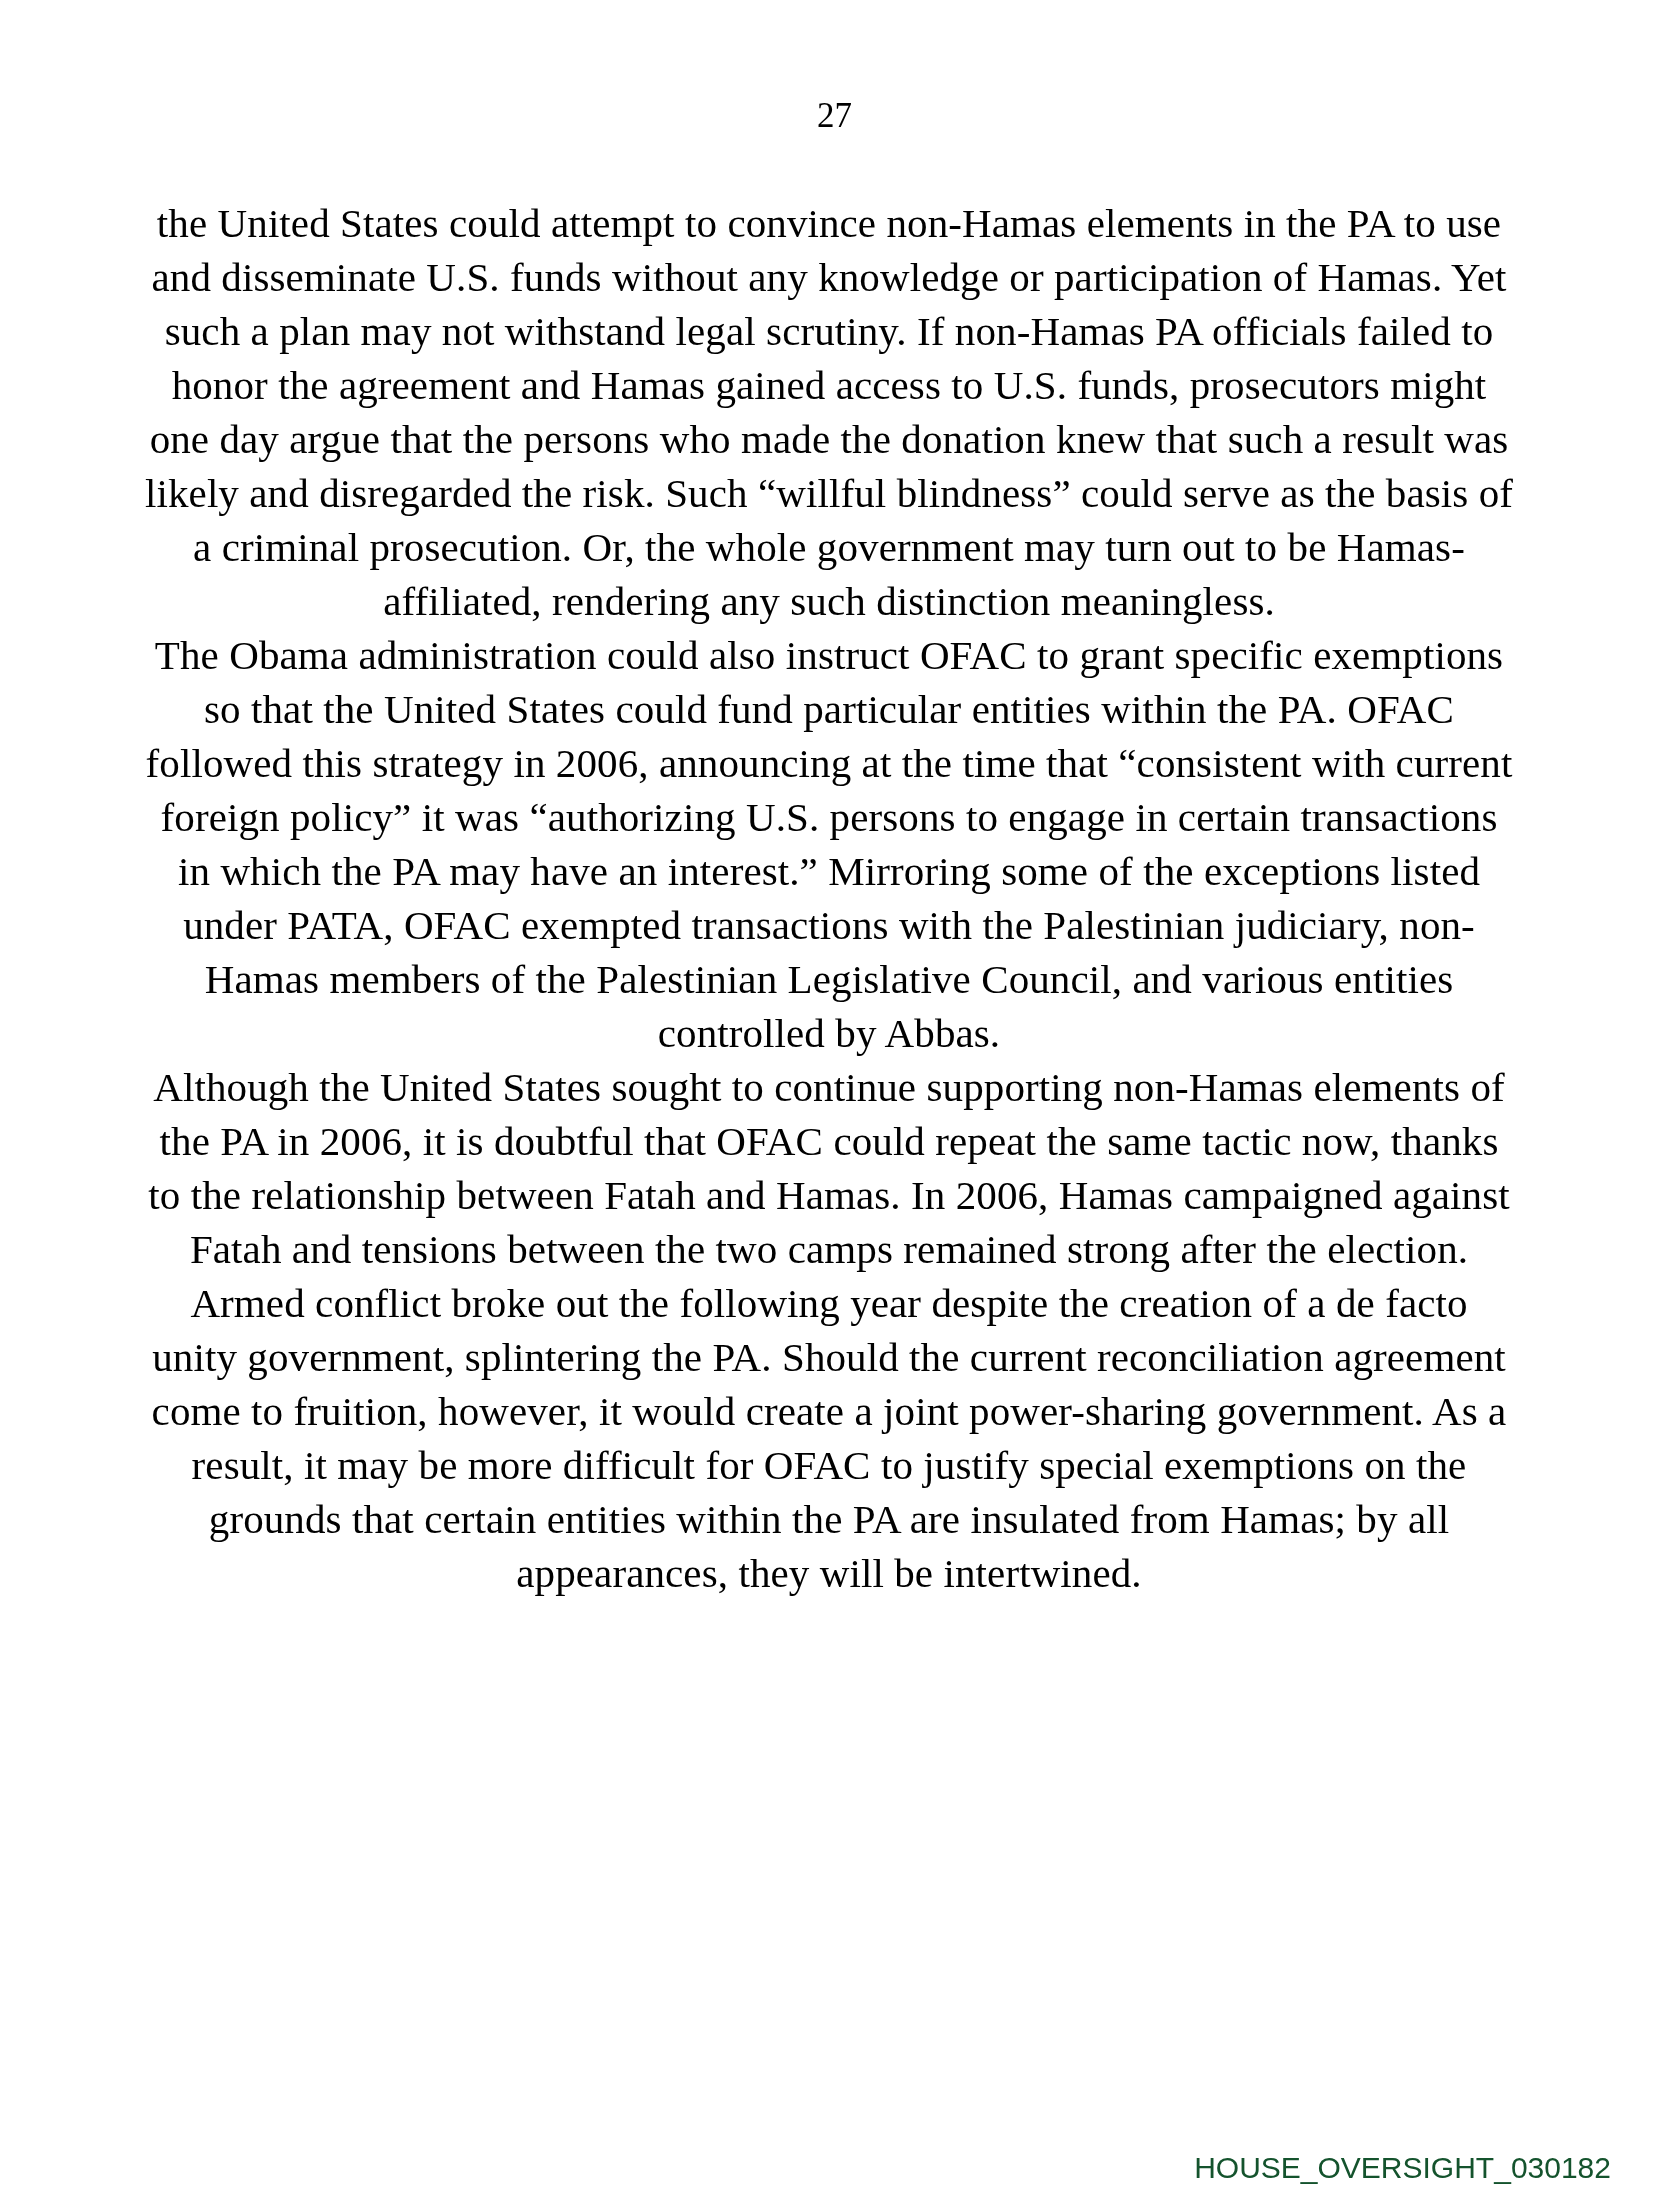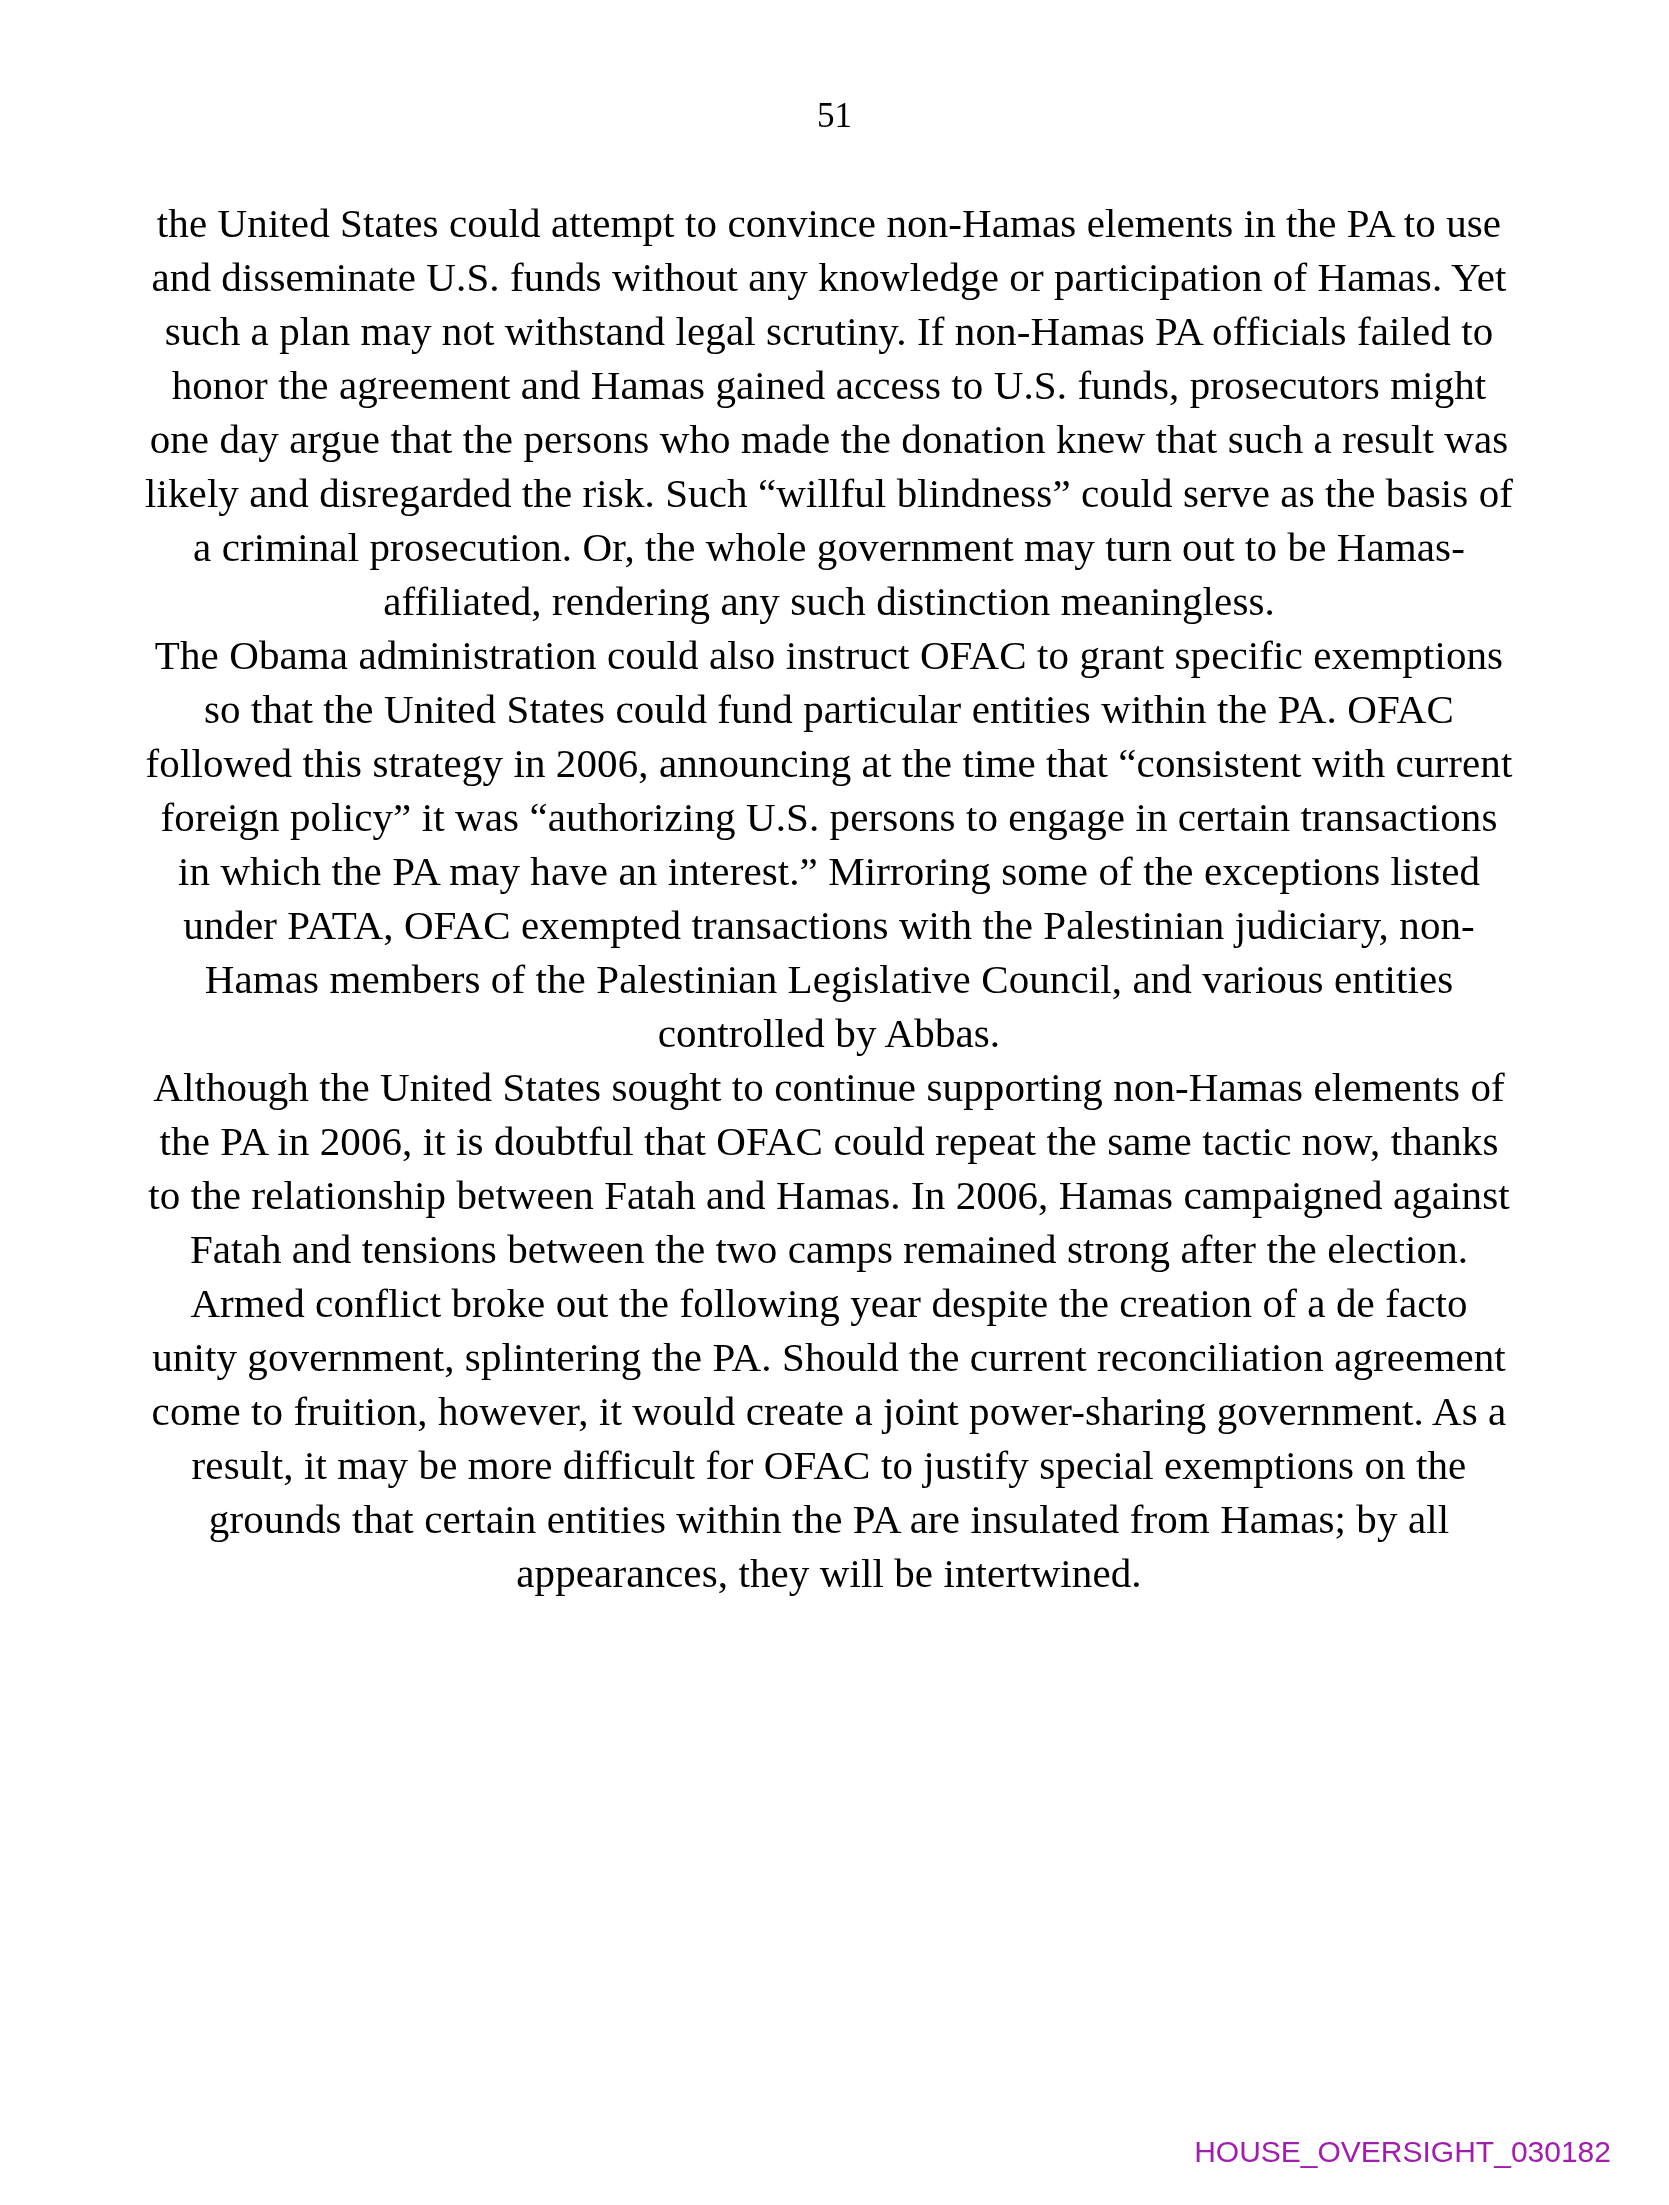--- a/index.html
+++ b/index.html
@@ -40,33 +40,33 @@
     text-align: center;
     letter-spacing: 0.1px;
   }
   .text-block p {
     margin: 0;
     padding: 0;
   }
   .footer {
     position: absolute;
     right: 58px;
-    bottom: 38px;
+    bottom: 22px;
     font-family: "Liberation Sans", sans-serif;
     font-size: 30px;
     line-height: 1;
-    color: #a21caf;
+    color: #14532d;
   }
 </style>
 </head>
 <body>
 
 <div class="page">
 
-  <div class="page-number">51</div>
+  <div class="page-number">27</div>
 
   <div class="text-block">
     <p>the United States could attempt to convince non-Hamas elements in the PA to use and disseminate U.S. funds without any knowledge or participation of Hamas. Yet such a plan may not withstand legal scrutiny. If non-Hamas PA officials failed to honor the agreement and Hamas gained access to U.S. funds, prosecutors might one day argue that the persons who made the donation knew that such a result was likely and disregarded the risk. Such “willful blindness” could serve as the basis of a criminal prosecution. Or, the whole government may turn out to be Hamas-affiliated, rendering any such distinction meaningless.</p>
     <p>The Obama administration could also instruct OFAC to grant specific exemptions so that the United States could fund particular entities within the PA. OFAC followed this strategy in 2006, announcing at the time that “consistent with current foreign policy” it was “authorizing U.S. persons to engage in certain transactions in which the PA may have an interest.” Mirroring some of the exceptions listed under PATA, OFAC exempted transactions with the Palestinian judiciary, non-Hamas members of the Palestinian Legislative Council, and various entities controlled by Abbas.</p>
     <p>Although the United States sought to continue supporting non-Hamas elements of the PA in 2006, it is doubtful that OFAC could repeat the same tactic now, thanks to the relationship between Fatah and Hamas. In 2006, Hamas campaigned against Fatah and tensions between the two camps remained strong after the election. Armed conflict broke out the following year despite the creation of a de facto unity government, splintering the PA. Should the current reconciliation agreement come to fruition, however, it would create a joint power-sharing government. As a result, it may be more difficult for OFAC to justify special exemptions on the grounds that certain entities within the PA are insulated from Hamas; by all appearances, they will be intertwined.</p>
   </div>
 
   <div class="footer">HOUSE_OVERSIGHT_030182</div>
 
 </div>

